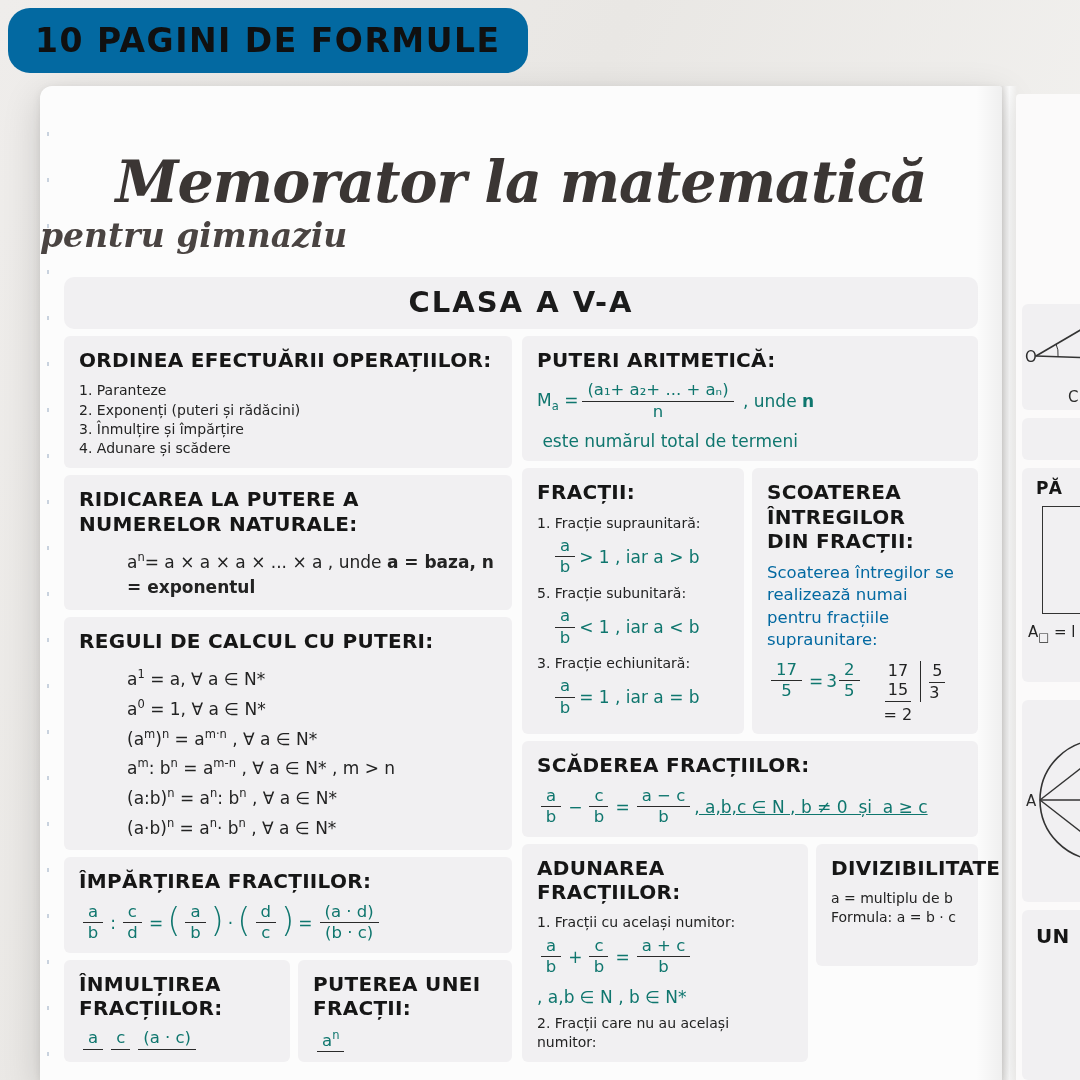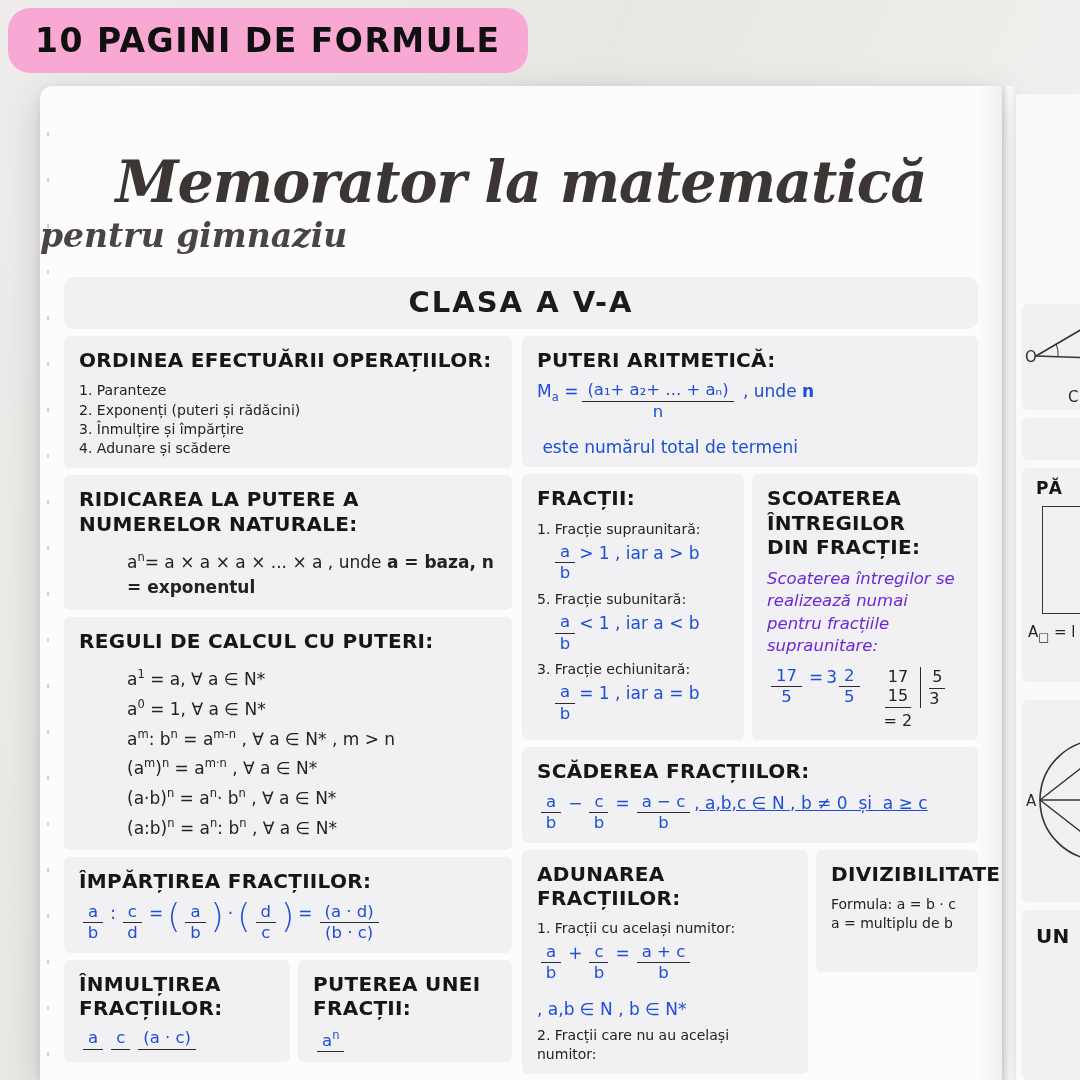--- a/index.html
+++ b/index.html
@@ -52,27 +52,27 @@
 
   .box{background:#f1f0f2;border-radius:6px;padding:10px 15px;box-sizing:border-box;color:#222;}
   .box h3{margin:2px 0 9px;font-size:20px;line-height:1.22;letter-spacing:.3px;color:#161616;white-space:pre-line;}
   .row{display:flex;gap:8px;align-items:stretch;}
   .row .box{margin-bottom:0;}
   .w226{width:226px;flex:none;}
   .w222{width:222px;flex:none;}
   .w286{width:286px;flex:none;}
   .grow{flex:1;min-width:0;}
 
-  .txt{font-size:17.5px;line-height:1.34;color:#6d28d9;font-style:italic;}
+  .txt{font-size:17.5px;line-height:1.34;color:#0369a1;}
   .li{font-size:14px;line-height:1.38;color:#232323;}
   .fline{font-size:17px;line-height:25px;color:#232323;margin-left:48px;}
   .bold{font-weight:bold;}
 
   
-  .fx{display:flex;align-items:flex-start;flex-wrap:wrap;font-size:17px;color:#1d4ed8;row-gap:16px;}
+  .fx{display:flex;align-items:center;flex-wrap:wrap;font-size:17px;color:#0f766e;row-gap:10px;}
   .fr{display:inline-flex;flex-direction:column;align-items:center;text-align:center;
       line-height:1.12;margin:0 4px;font-size:16.5px;}
   .fr .n{border-bottom:1.5px solid #2a2a2a;padding:0 5px 1px;}
   .fr .d{padding-top:1px;}
   .op{margin:0 3px;white-space:pre;}
   .bp{font-size:34px;font-weight:300;line-height:.9;margin:0 1px;transform:translateY(-2px);}
   sup{font-size:11.5px;}
   sub{font-size:11.5px;}
 
   
@@ -112,21 +112,21 @@
   .rlabel{position:absolute;font-size:15px;color:#2b2b2b;}
   .rheading{font-weight:bold;font-size:17px;color:#161616;padding:4px 0 0 14px;letter-spacing:.3px;}
   .rsquare{margin:8px 0 0 20px;width:64px;height:106px;border:1.5px solid #333;background:transparent;}
   .rformula{font-size:15px;color:#232323;margin:9px 0 0 6px;}
 </style>
 </head>
 <body>
 
 <div class="photo">
 
-  <div class="badge" style="background: #f9a8d4; color: rgb(16, 16, 16);">10 PAGINI DE FORMULE</div>
+  <div class="badge" style="background: #0369a1; color: rgb(16, 16, 16);">10 PAGINI DE FORMULE</div>
 
   <div class="spine"></div>
 
   <div class="page">
     <div class="perf"></div>
 
     <h1 class="page-title">Memorator la matematică</h1>
     <h2 class="page-subtitle">pentru gimnaziu</h2>
     <div class="class-bar">CLASA A V-A</div>
 
@@ -146,24 +146,24 @@
           <h3>RIDICAREA LA PUTERE A NUMERELOR NATURALE:</h3>
           <div class="fline">
             <span>a<sup>n</sup>= a × a × a × ... × a</span><span style="white-space:pre;"> , unde </span><span class="bold">a = baza, n = exponentul</span>
           </div>
         </div>
 
         <div class="box b-reguli">
           <h3>REGULI DE CALCUL CU PUTERI:</h3>
           <div class="fline">a<sup>1</sup> = a, ∀ a ∈ N*</div>
           <div class="fline">a<sup>0</sup> = 1, ∀ a ∈ N*</div>
+          <div class="fline">(a<sup>m</sup>)<sup>n</sup> = a<sup>m·n</sup> , ∀ a ∈ N*</div>
           <div class="fline">a<sup>m</sup>: b<sup>n</sup> = a<sup>m-n</sup> , ∀ a ∈ N* , m &gt; n</div>
-          <div class="fline">(a<sup>m</sup>)<sup>n</sup> = a<sup>m·n</sup> , ∀ a ∈ N*</div>
+          <div class="fline">(a:b)<sup>n</sup> = a<sup>n</sup>: b<sup>n</sup> , ∀ a ∈ N*</div>
           <div class="fline">(a·b)<sup>n</sup> = a<sup>n</sup>· b<sup>n</sup> , ∀ a ∈ N*</div>
-          <div class="fline">(a:b)<sup>n</sup> = a<sup>n</sup>: b<sup>n</sup> , ∀ a ∈ N*</div>
         </div>
 
         <div class="box b-imf">
           <h3>ÎMPĂRȚIREA FRACȚIILOR:</h3>
           <div class="fx">
             <span class="fr">
                 <span class="n">a</span>
                 <span class="d">b</span>
               </span>
             <span class="op">:</span>
@@ -269,21 +269,21 @@
                     <span class="n">a</span>
                     <span class="d">b</span>
                   </span>
                 <span>= 1 , iar a = b</span>
               </div>
             </div>
           </div>
 
           <div class="box b-scoat grow">
             <h3>SCOATEREA ÎNTREGILOR
-DIN FRACȚIE:</h3>
+DIN FRACȚII:</h3>
             <div class="txt" style="font-size:16.5px;">Scoaterea întregilor se realizează numai pentru fracțiile supraunitare:</div>
             <div class="scx">
               <div class="fx">
                 <span class="fr">
                     <span class="n">17</span>
                     <span class="d">5</span>
                   </span>
                 <span class="op">=</span>
                 <span class="whole">3</span>
                 <span class="fr">
@@ -347,22 +347,22 @@
                   <span class="d">b</span>
                 </span>
               <span>, a,b ∈ N , b ∈ N*</span>
             </div>
             <div class="li">2. Fracții care nu au același numitor:</div>
 
           </div>
 
           <div class="box b-divz grow">
             <h3>DIVIZIBILITATE:</h3>
+            <div class="li">a = multiplu de b</div>
             <div class="li">Formula: a = b · c</div>
-            <div class="li">a = multiplu de b</div>
           </div>
         </div>
 
       </div>
     </div>
   </div>
 
   <div class="page-right">
     <div class="rb rb-angle">
       <svg width="72" height="106">

